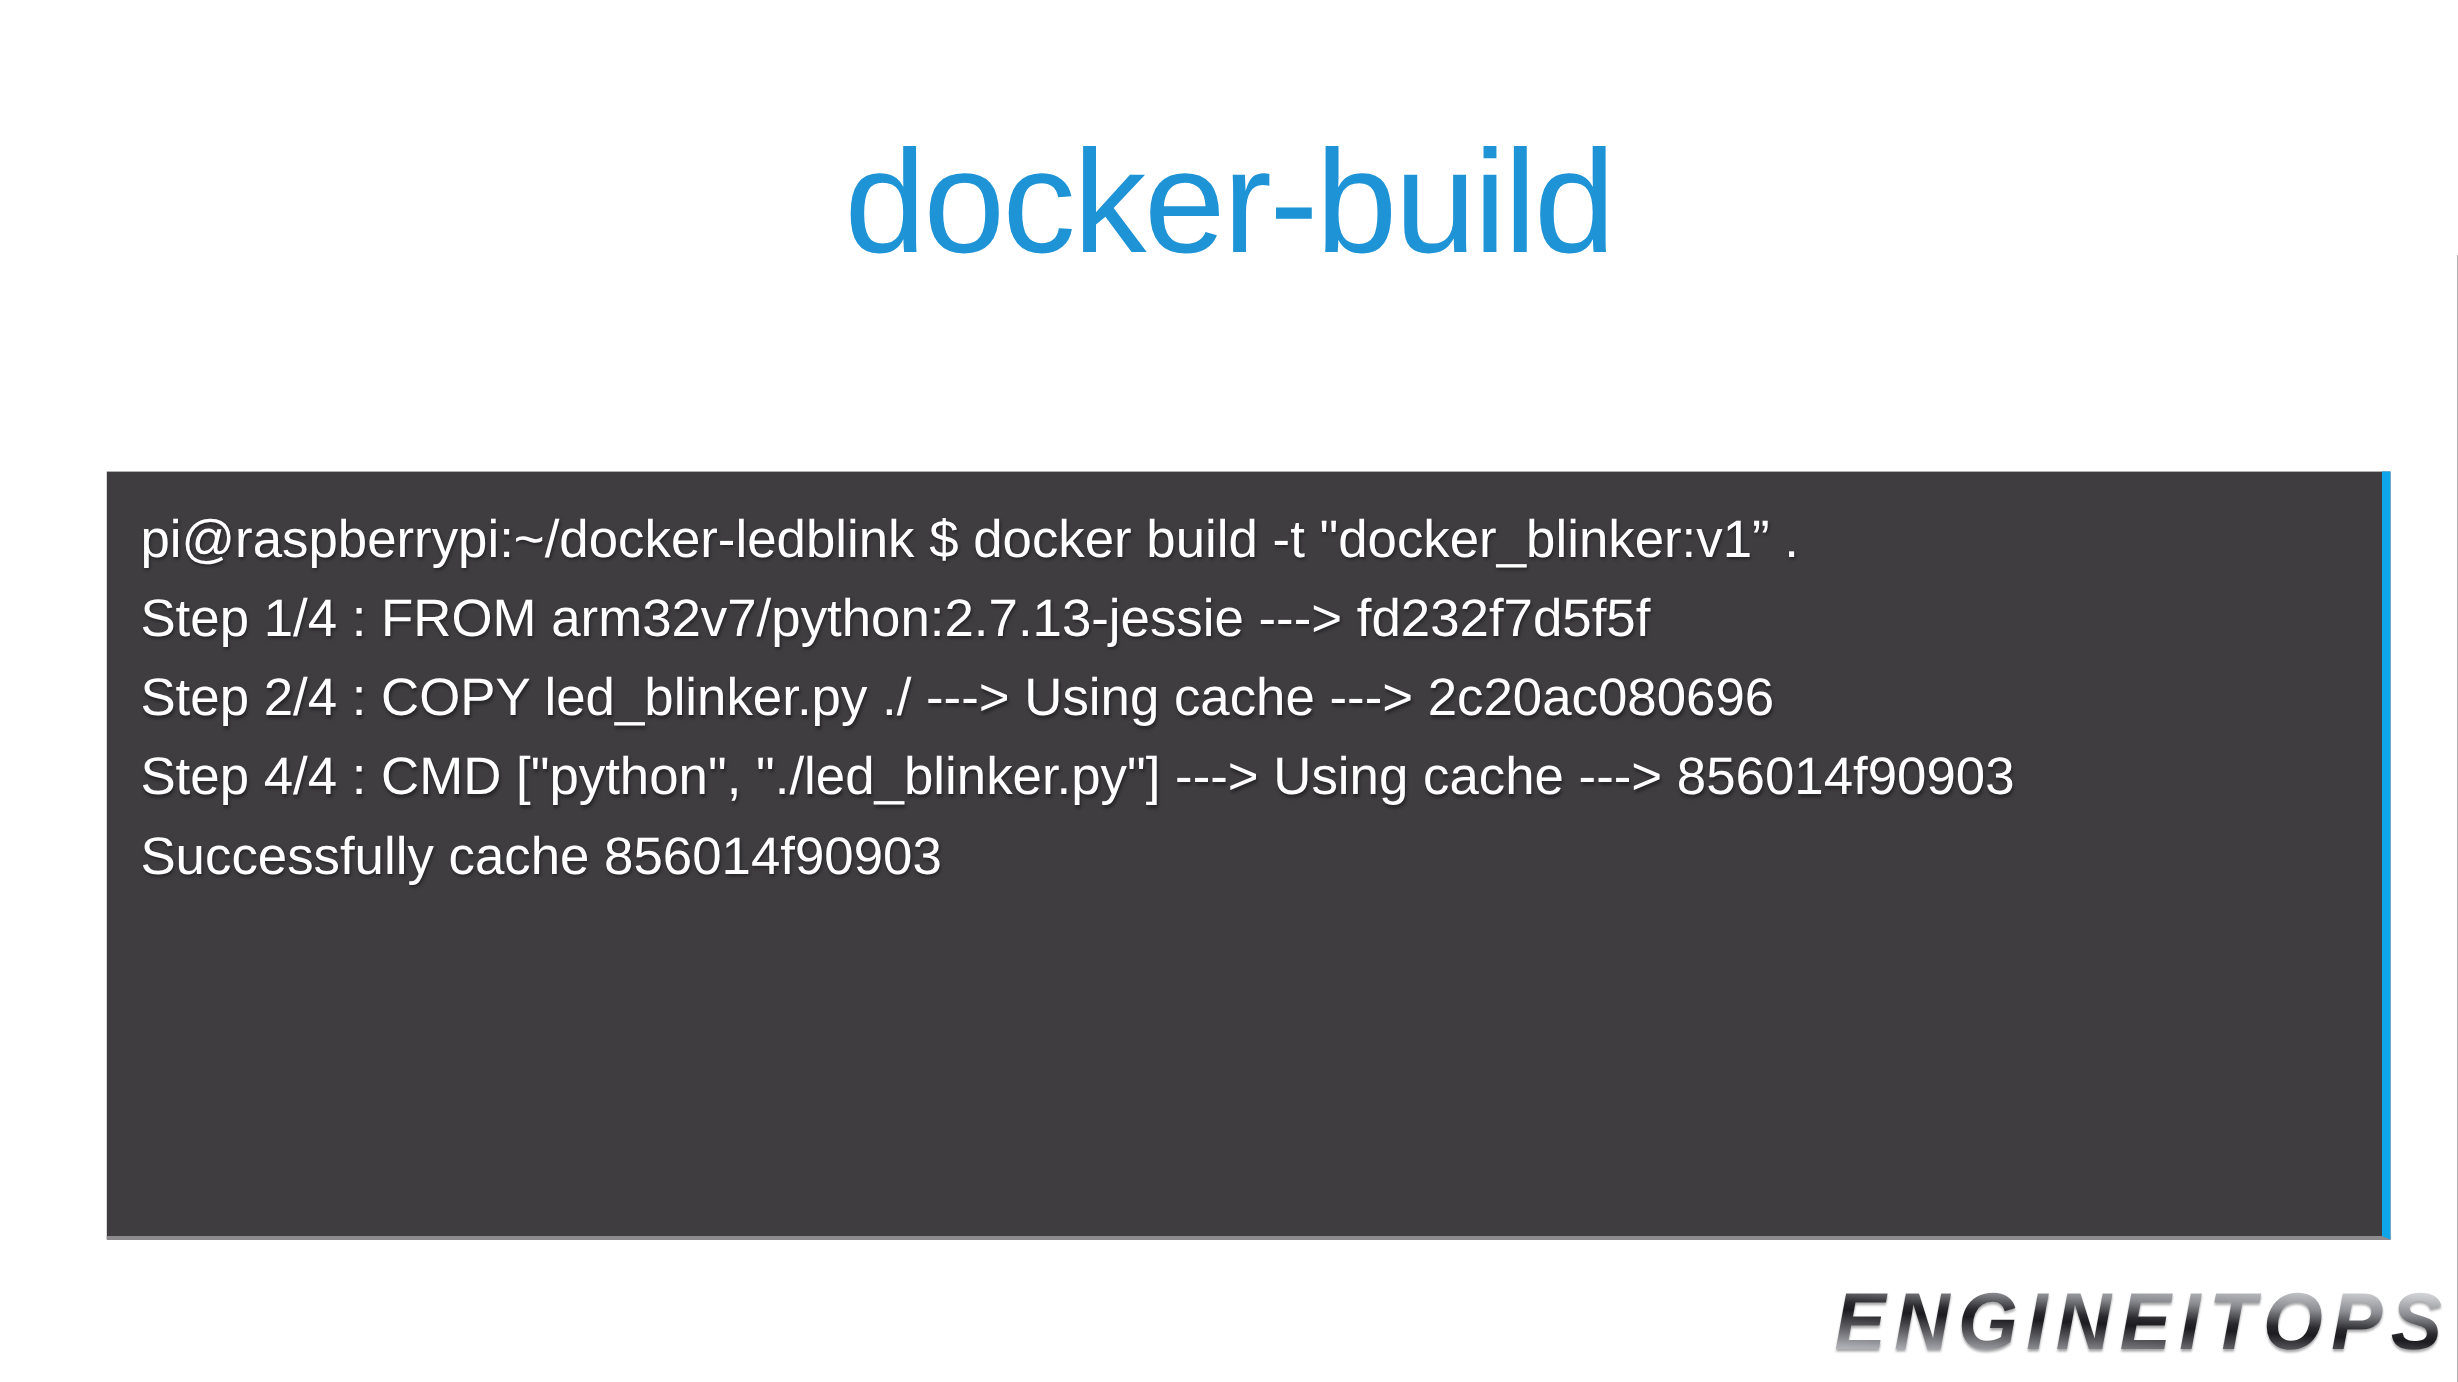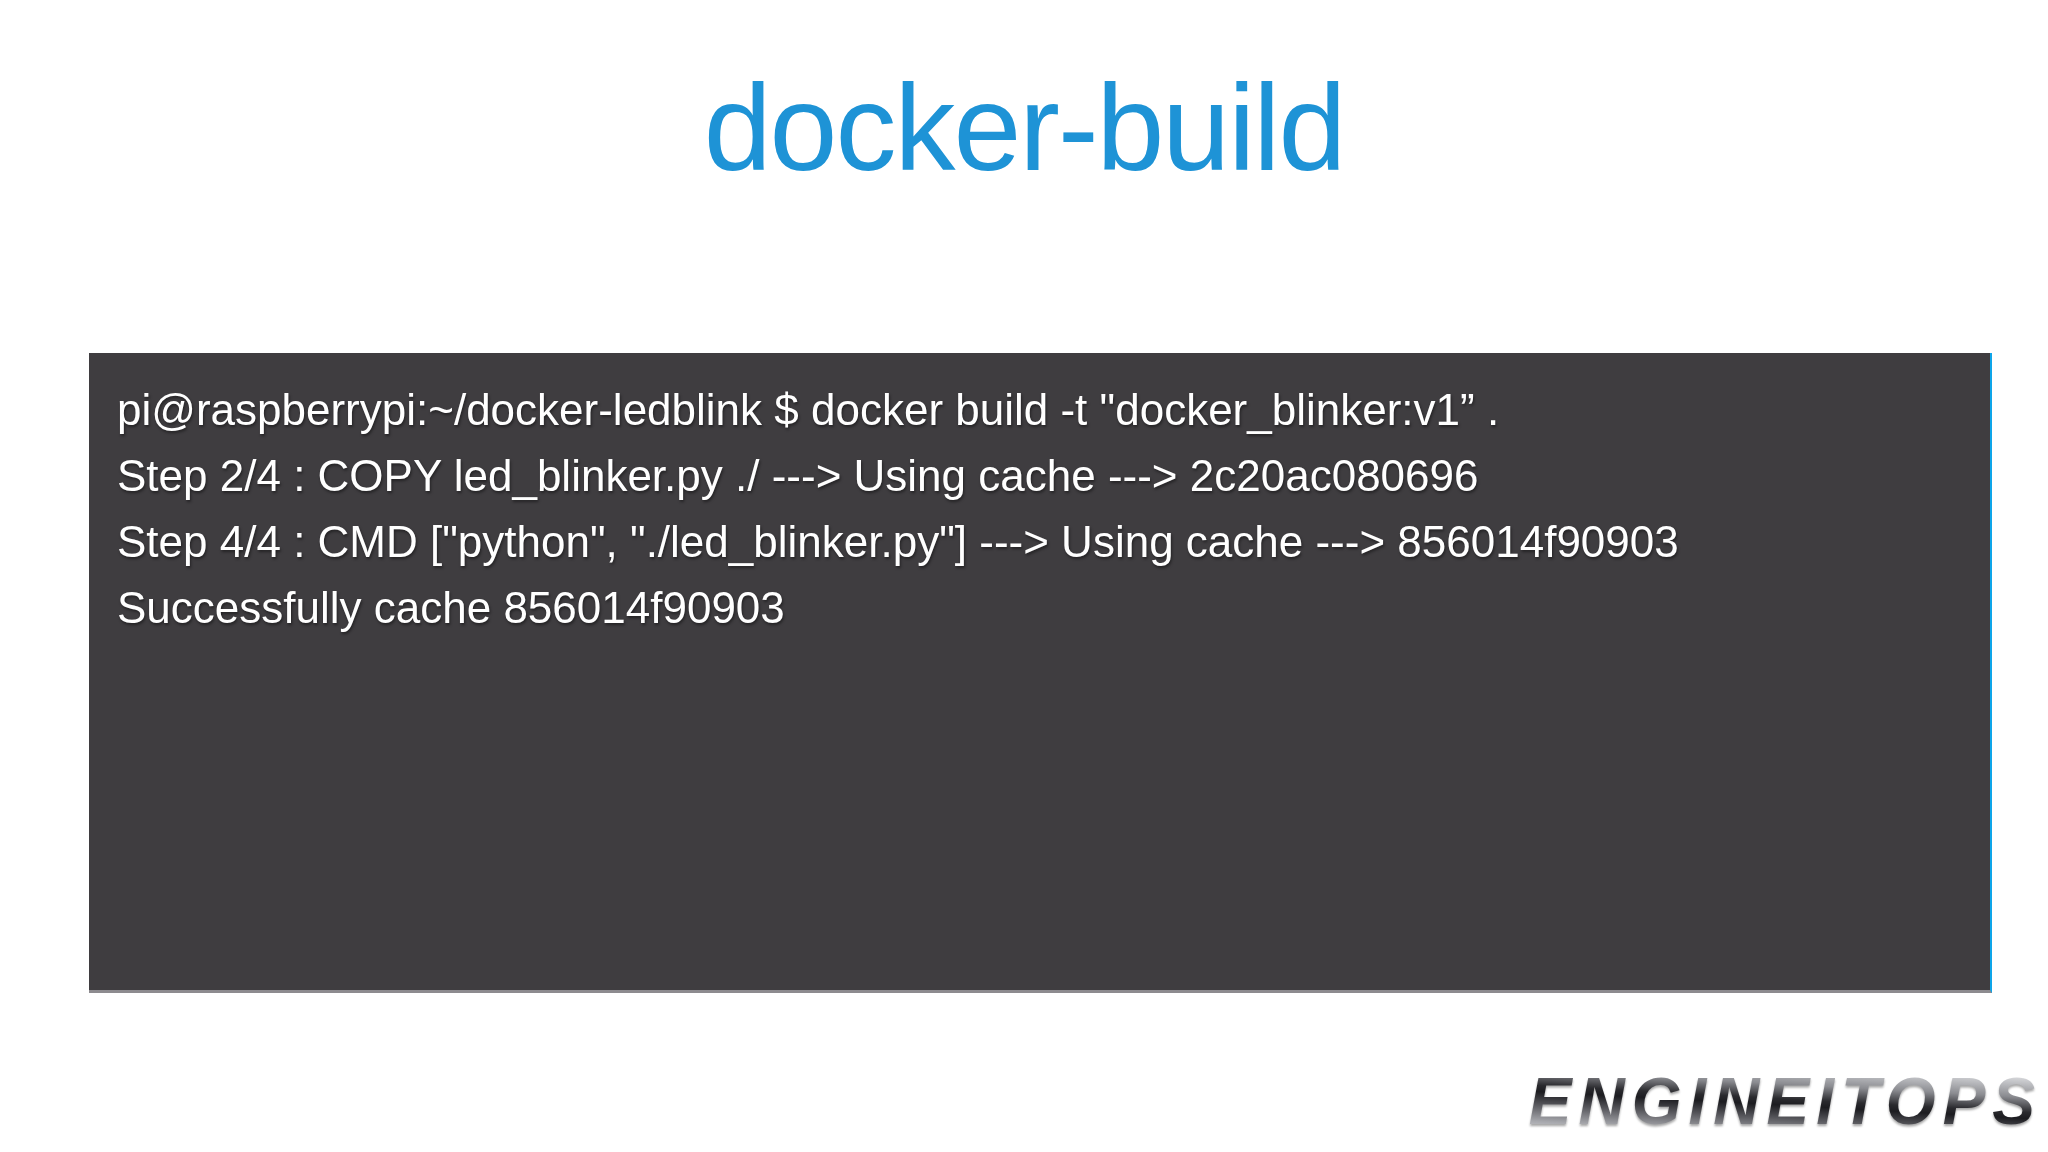--- a/index.html
+++ b/index.html
@@ -7,20 +7,21 @@
   body {
     position: relative;
     background: var(--slide-bg, #ffffff);
     font-family: "Liberation Sans", sans-serif;
     overflow: hidden;
   }
 
   .slide {
     position: absolute;
     inset: 0;
+    margin-top: 40px;
   }
 
   .slide-title {
     position: absolute;
     top: 58px;
     left: 0;
     width: 100%;
     text-align: center;
     font-size: 122px;
     font-weight: 400;
@@ -30,21 +31,21 @@
   }
 
   .terminal-box {
     position: absolute;
     left: 89px;
     top: 353px;
     width: 1903px;
     height: 640px;
     background: var(--terminal-bg, #3f3d40);
     border-bottom: 3px solid #8d8b8f;
-    border-right: 2px solid #0ea5e9;
+    border-right: 7px solid #0ea5e9;
     padding: 24px 28px 18px 28px;
     overflow: hidden;
   }
 
   .term-line {
     color: var(--terminal-fg, #ffffff);
     font-size: 44px;
     line-height: 66px;
     white-space: pre;
     text-shadow: 1px 2px 3px rgba(0,0,0,0.45);
@@ -78,20 +79,21 @@
 </style>
 </head>
 <body>
 
 <div class="slide">
 
   <div class="slide-title">docker-build</div>
 
   <div class="terminal-box">
       <div class="term-line">pi@raspberrypi:~/docker-ledblink $ docker build -t "docker_blinker:v1” .</div>
+      <div class="term-line">Step 1/4 : FROM arm32v7/python:2.7.13-jessie ---&gt; fd232f7d5f5f</div>
       <div class="term-line">Step 2/4 : COPY led_blinker.py ./ ---&gt; Using cache ---&gt; 2c20ac080696</div>
       <div class="term-line">Step 4/4 : CMD ["python", "./led_blinker.py"] ---&gt; Using cache ---&gt; 856014f90903</div>
       <div class="term-line">Successfully cache 856014f90903</div>
     </div>
 
   <div class="logo">ENGINEITOPS</div>
 
 </div>
 
 </body></html>

